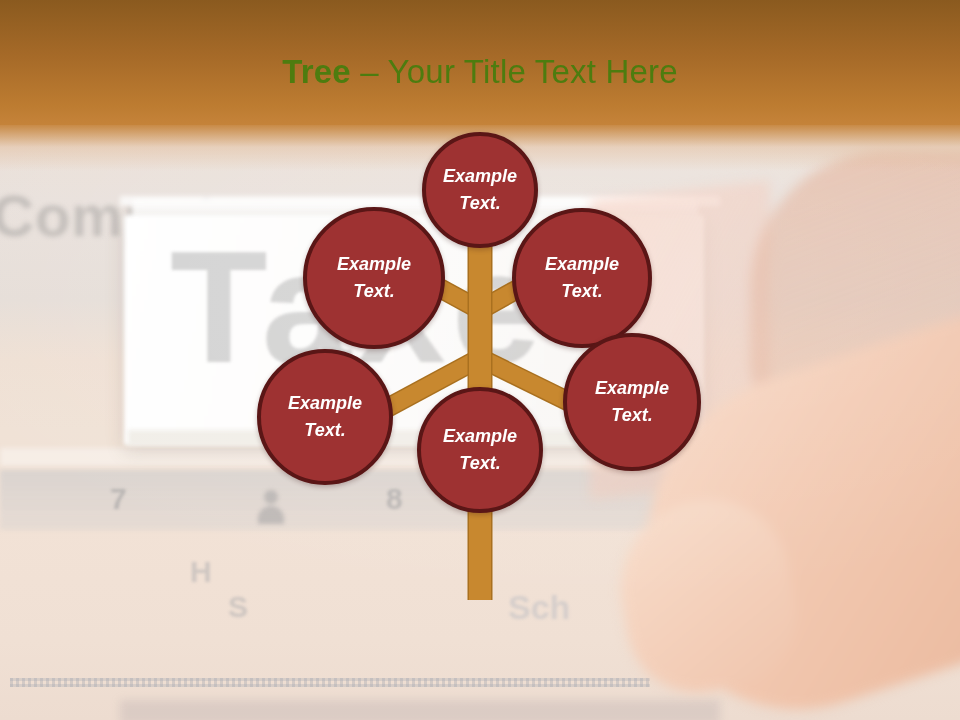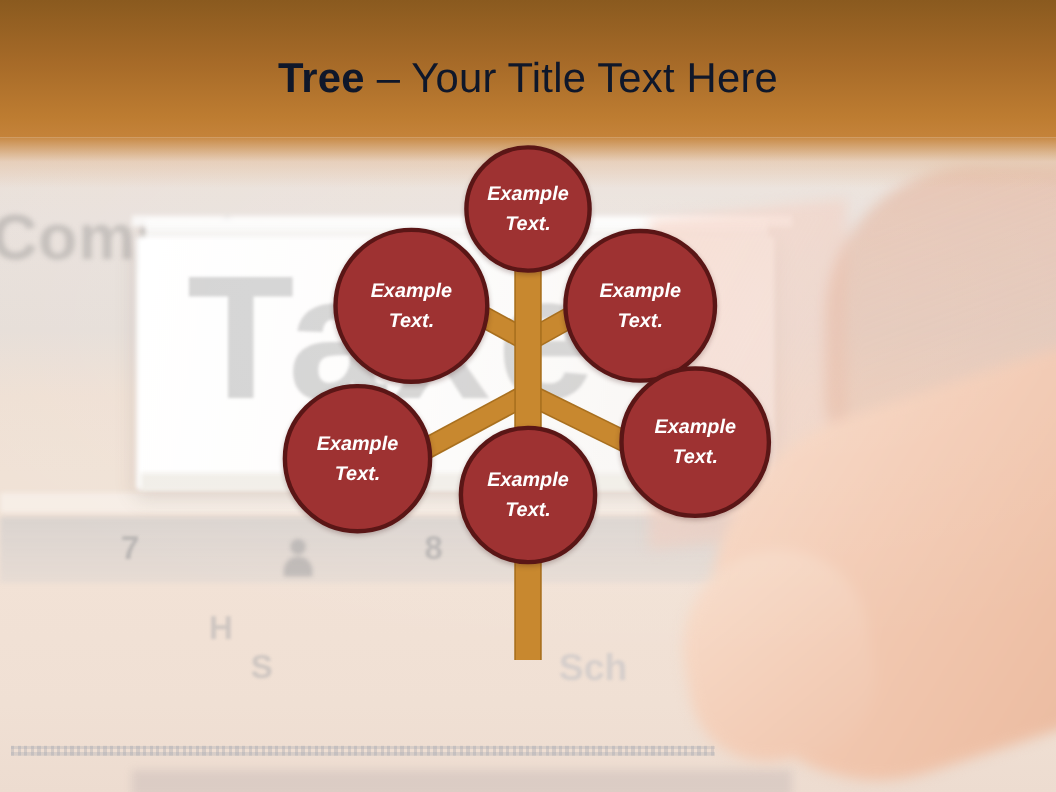--- a/index.html
+++ b/index.html
@@ -228,22 +228,22 @@
     height: 46px;
     background: linear-gradient(180deg, rgba(197,131,58,0.92) 0%, rgba(225,185,150,0.45) 48%, rgba(240,222,206,0.0) 100%);
     pointer-events: none;
   }
   .title {
     position: absolute;
     left: 0;
     top: 52px;
     width: 960px;
     text-align: center;
-    color: #0f172a;
-    font-size: 38px;
+    color: #4d7c0f;
+    font-size: 33px;
     line-height: 40px;
     letter-spacing: 0.2px;
     white-space: nowrap;
   }
   .title .t-strong { font-weight: bold; }
   .title .t-rest { font-weight: normal; }
 
   
   .tree-svg {
     position: absolute;

